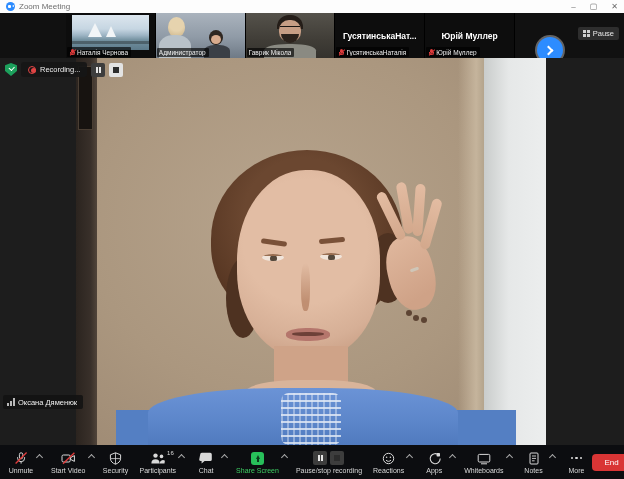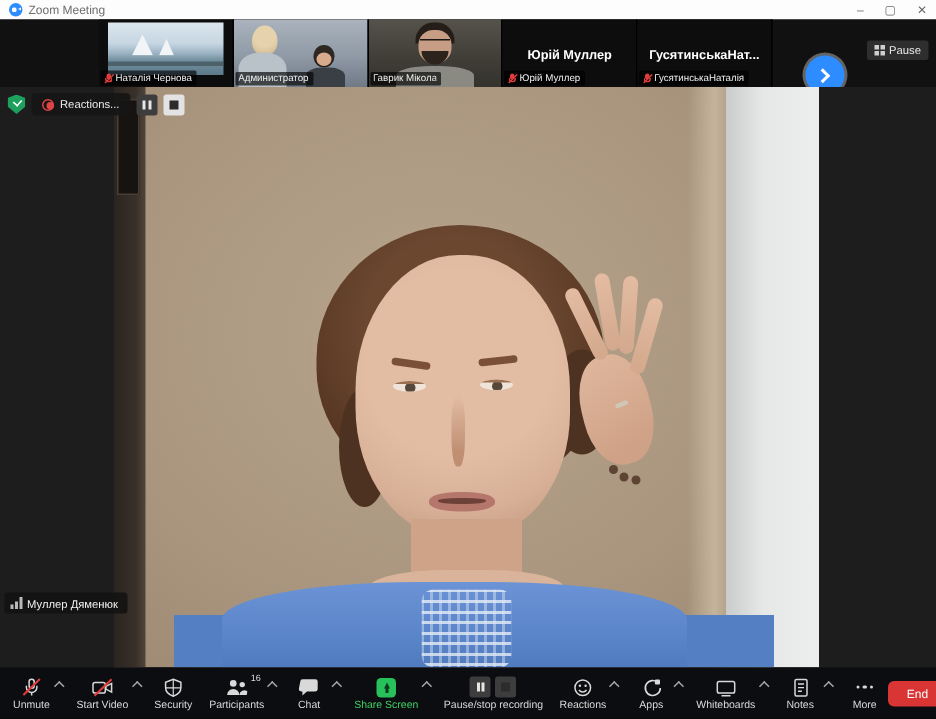--- a/index.html
+++ b/index.html
@@ -215,40 +215,40 @@
         <span class="face"></span>
         <span class="glasses"></span>
         <span class="beard"></span>
         <span class="shirt"></span>
         <div class="nametag">
           <span class="nm">Гаврик Мікола</span>
         </div>
       </div>
 
       <div class="tile">
+        <div class="tile-center-name">ГусятинськаНат...</div>
+        <div class="nametag">
+          <span class="mic-muted-sm">
+              <i></i>
+              <b></b>
+              <u></u>
+            </span>
+          <span class="nm">ГусятинськаНаталія</span>
+        </div>
+      </div>
+
+      <div class="tile">
         <div class="tile-center-name">Юрій Муллер</div>
         <div class="nametag">
           <span class="mic-muted-sm">
               <i></i>
               <b></b>
               <u></u>
             </span>
           <span class="nm">Юрій Муллер</span>
-        </div>
-      </div>
-
-      <div class="tile">
-        <div class="tile-center-name">ГусятинськаНат...</div>
-        <div class="nametag">
-          <span class="mic-muted-sm">
-              <i></i>
-              <b></b>
-              <u></u>
-            </span>
-          <span class="nm">ГусятинськаНаталія</span>
         </div>
       </div>
 
 
     </div>
 
     <div id="next-btn">
         <s></s>
       </div>
 
@@ -299,33 +299,33 @@
         <span class="bead" style="left:330px;top:252px;"></span>
         <span class="bead" style="left:337px;top:257px;"></span>
         <span class="bead" style="left:345px;top:259px;"></span>
       </div>
     </div>
 
     <div id="rec-row">
       <span class="shield-ic"></span>
       <div id="rec-pill">
         <span class="rec-dot"></span>
-        <span>Reactions...</span>
+        <span>Recording...</span>
       </div>
       <span class="rec-btn pause"></span>
       <span class="rec-btn stop"></span>
     </div>
 
     <div id="speaker-tag">
       <span class="signal-ic">
         <i style="height:3px;"></i>
           <i style="height:5px;"></i>
           <i style="height:8px;"></i>
       </span>
-      <span>Муллер Дяменюк</span>
+      <span>Оксана Дяменюк</span>
     </div>
   </div>
 
   <div id="toolbar">
 
     <div class="tgroup">
       <div class="tbtn">
         <div class="ticon">
           <svg class="ic" width="14" height="13" viewBox="0 0 14 13">
             <rect x="5.4" y="0.8" width="3.4" height="6" rx="1.7" fill="none" stroke="#d9d9d9" stroke-width="1"></rect>

